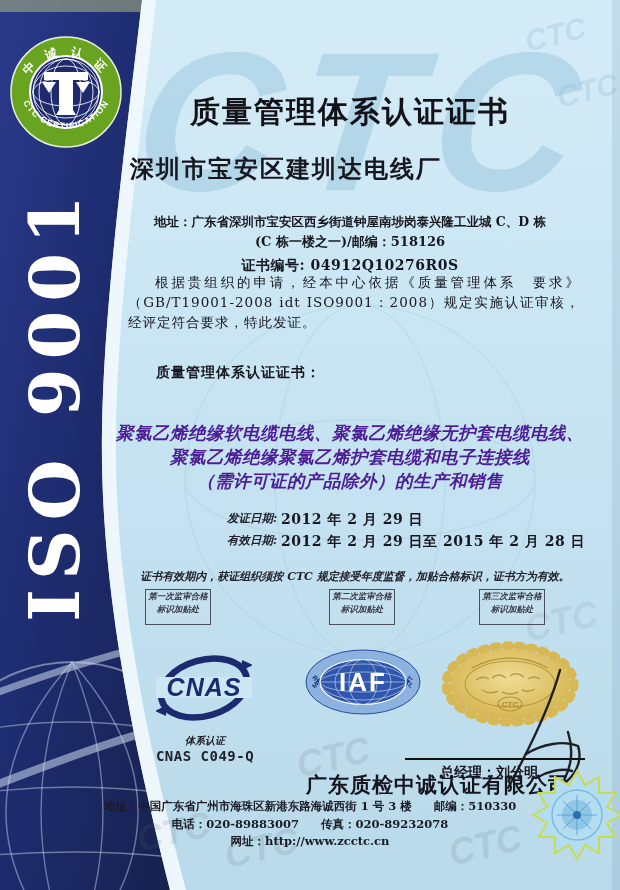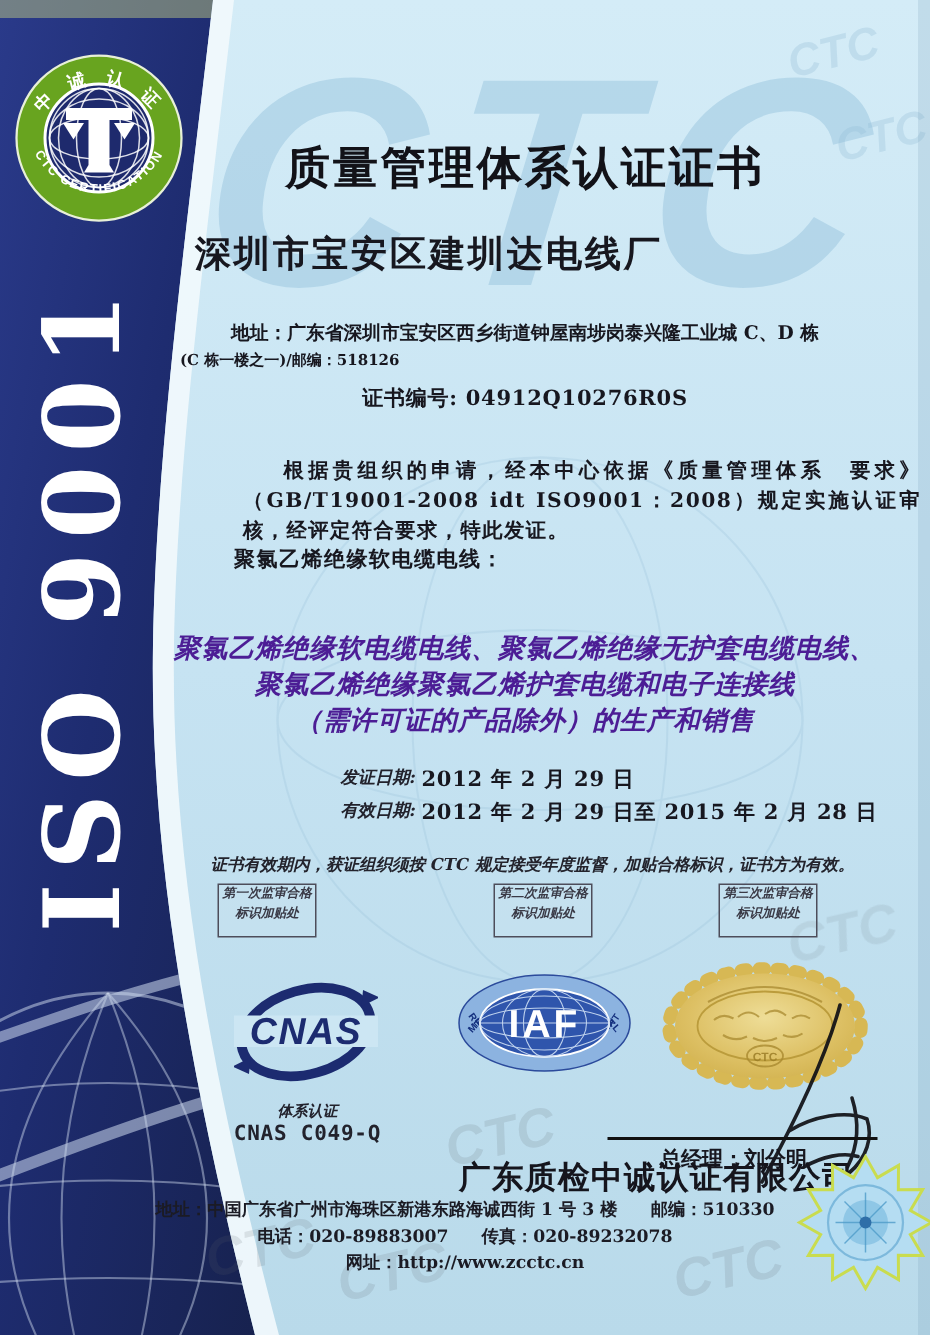--- a/index.html
+++ b/index.html
@@ -15,26 +15,26 @@
   
   .iso{position:absolute;left:-175px;top:362px;width:460px;height:84px;
        transform:rotate(-90deg);text-align:center;color:#ffffff;
        font-family:"DejaVu Serif",serif;font-weight:bold;font-size:70px;letter-spacing:9px;z-index:2;}
   .title{position:absolute;left:130px;top:92px;width:440px;text-align:center;
          font-size:30px;font-weight:bold;letter-spacing:2px;color:#121218;}
   .company{position:absolute;left:130px;top:153px;width:440px;text-align:left;
            font-size:24px;font-weight:700;letter-spacing:2px;color:#17171f;}
   .addr1{position:absolute;left:120px;top:214px;width:460px;text-align:center;
          font-size:12.5px;font-weight:700;}
-  .addr2{position:absolute;left:120px;top:233px;width:460px;text-align:left;
-         font-size:10px;font-weight:700;}
+  .addr2{position:absolute;left:120px;top:233px;width:460px;text-align:center;
+         font-size:13px;font-weight:700;}
   .certno{position:absolute;left:120px;top:257px;width:460px;text-align:center;
           font-size:14px;font-weight:700;letter-spacing:.5px;}
-  .bodypar{position:absolute;left:128px;top:304px;width:452px;font-size:13.5px;font-weight:700;
-           line-height:20px;text-align:justify;text-indent:2em;letter-spacing:1px;margin-left:34px;}
+  .bodypar{position:absolute;left:128px;top:272px;width:452px;font-size:13.5px;font-weight:400;
+           line-height:20px;text-align:justify;text-indent:2em;letter-spacing:1px;}
   .scopeintro{position:absolute;left:156px;top:364px;font-size:14px;font-weight:700;letter-spacing:1px;}
   .scope{position:absolute;left:110px;top:421px;width:480px;text-align:center;
          font-size:17.5px;font-weight:600;font-style:italic;line-height:24px;letter-spacing:.5px;color:#4c1d95;}
   .daterow{position:absolute;left:0;width:620px;height:18px;}
   .datelabel{position:absolute;left:227px;font-size:11.5px;font-style:italic;font-weight:700;color:#22222c;}
   .dateval{position:absolute;left:281px;font-size:14px;font-weight:700;letter-spacing:.5px;}
   .note{position:absolute;left:120px;top:569px;width:470px;text-align:center;
         font-size:11px;font-style:italic;font-weight:600;color:#23232c;}
   .supbox{position:absolute;top:589px;width:64px;height:34px;border:1px solid #4d4d5a;
           text-align:center;font-size:8.5px;font-style:italic;font-weight:600;color:#3a3a46;
@@ -155,21 +155,21 @@
 
   <div class="iso">ISO 9001</div>
 
   <div class="title">质量管理体系认证证书</div>
   <div class="company">深圳市宝安区建圳达电线厂</div>
   <div class="addr1">地址：广东省深圳市宝安区西乡街道钟屋南埗岗泰兴隆工业城 C、D 栋</div>
   <div class="addr2">(C 栋一楼之一)/邮编：518126</div>
   <div class="certno">证书编号: 04912Q10276R0S</div>
 
   <div class="bodypar">根据贵组织的申请，经本中心依据《质量管理体系　要求》（GB/T19001-2008 idt ISO9001：2008）规定实施认证审核，经评定符合要求，特此发证。</div>
-  <div class="scopeintro">聚氯乙烯绝缘软电缆电线：</div>
+  <div class="scopeintro">质量管理体系认证证书：</div>
   <div class="scope">
     <span>聚氯乙烯绝缘软电缆电线、聚氯乙烯绝缘无护套电缆电线、</span><br>
     <span>聚氯乙烯绝缘聚氯乙烯护套电缆和电子连接线</span><br>
     <span>（需许可证的产品除外）的生产和销售</span>
   </div>
 
   <div class="daterow" style="top:511px;">
     <span class="datelabel">发证日期:</span>
     <span class="dateval">2012 年 2 月 29 日</span>
   </div>

